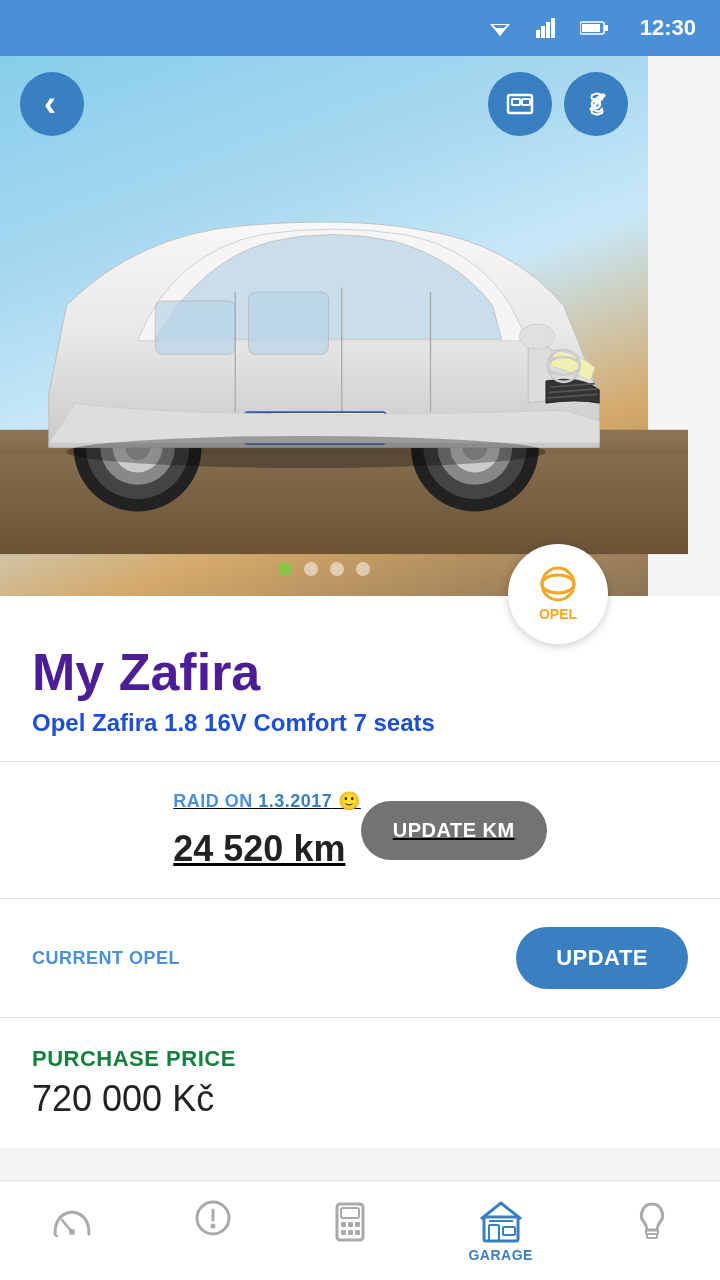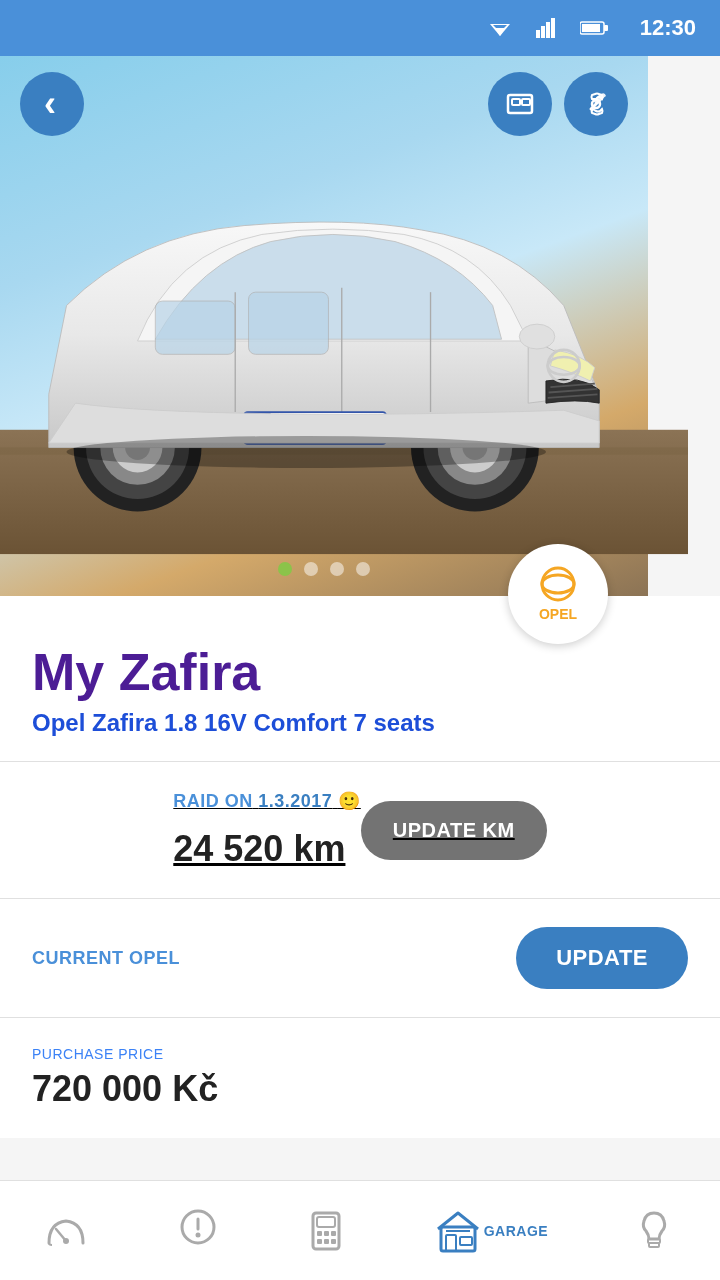--- a/index.html
+++ b/index.html
@@ -224,47 +224,47 @@
 
     
     .info-row {
       display: flex;
       padding: 28px 0 28px;
     }
     .info-col {
       flex: 1;
     }
     .info-label {
-      font-size: 14px;
-      color: #3b82f6;
-      font-weight: 400;
+      font-size: 22px;
+      color: #15803d;
+      font-weight: 700;
       letter-spacing: 0.5px;
     }
     .info-value {
       font-size: 36px;
       color: #222;
-      font-weight: bold;
+      font-weight: normal;
       margin-top: 6px;
     }
 
     
     .bottom-nav {
       position: fixed;
       bottom: 0;
       width: 720px;
       height: 100px;
       background: white;
       border-top: 1px solid #e0e0e0;
       display: flex;
       align-items: center;
       justify-content: space-around;
     }
     .nav-item {
       display: flex;
-      flex-direction: row;
+      flex-direction: column;
       align-items: center;
       justify-content: center;
       cursor: pointer;
       padding: 8px 20px;
       gap: 4px;
     }
     .nav-label {
       font-size: 14px;
       font-weight: bold;
       color: #3a7fc1;

